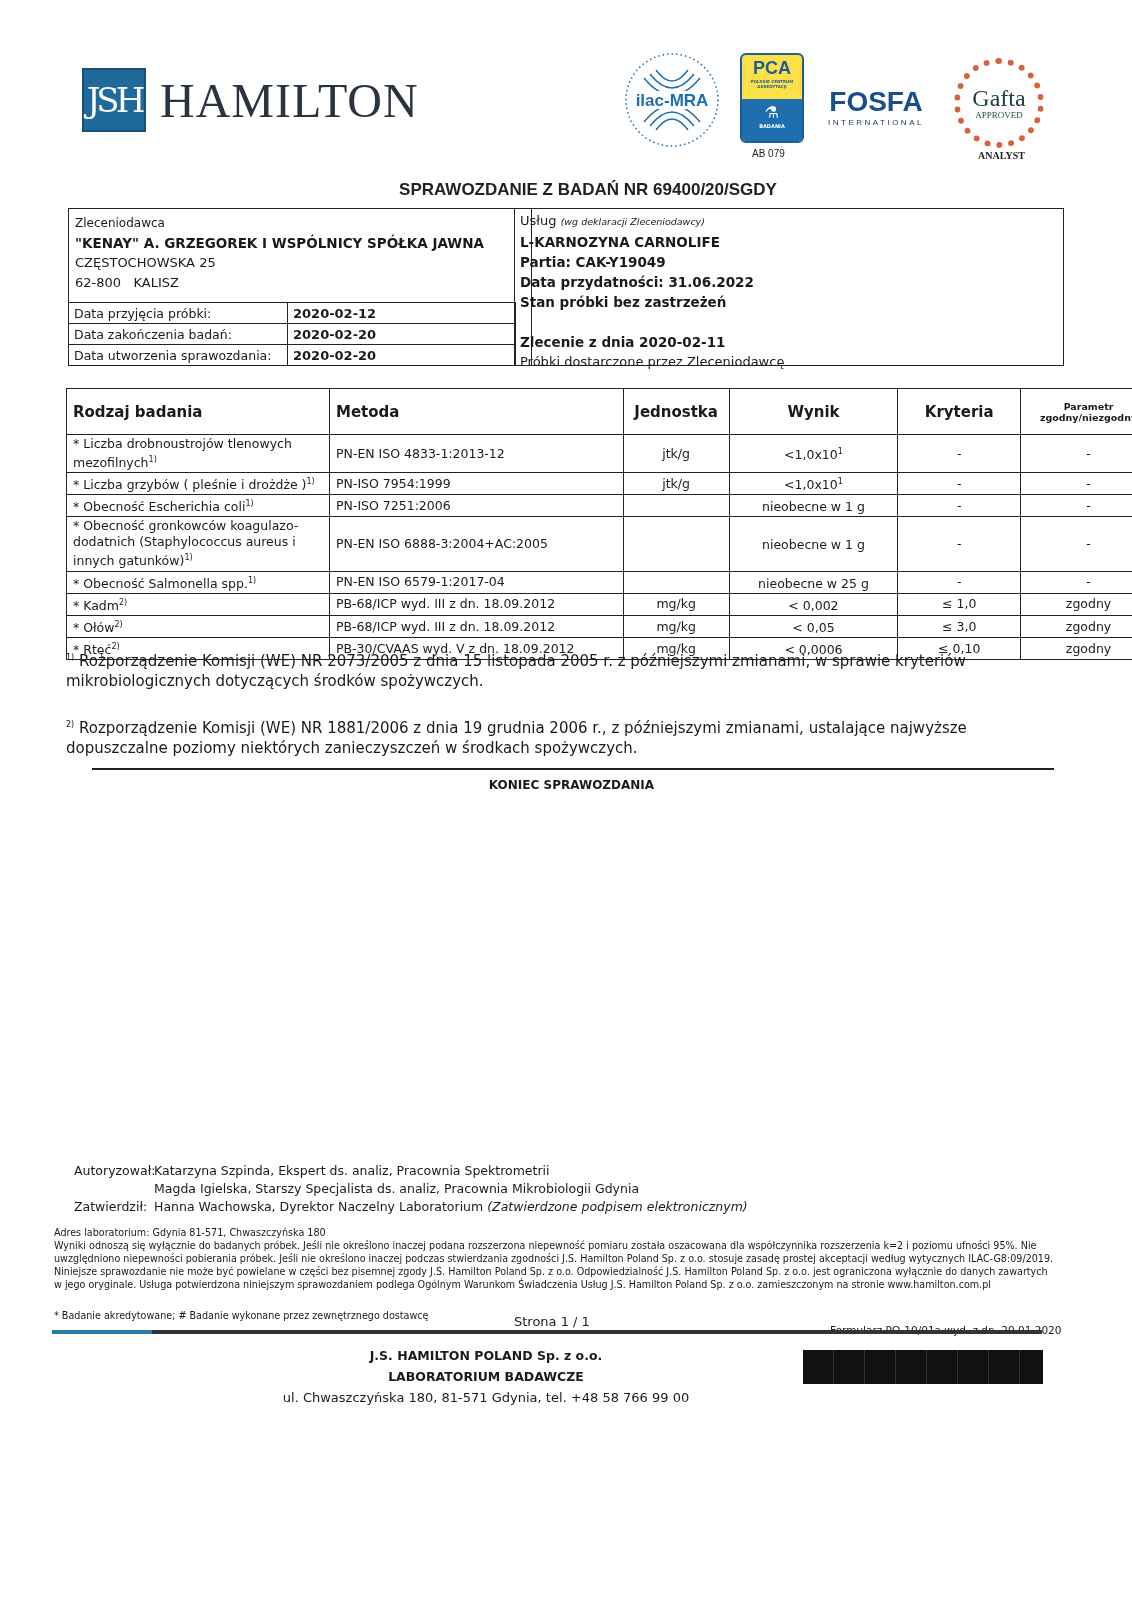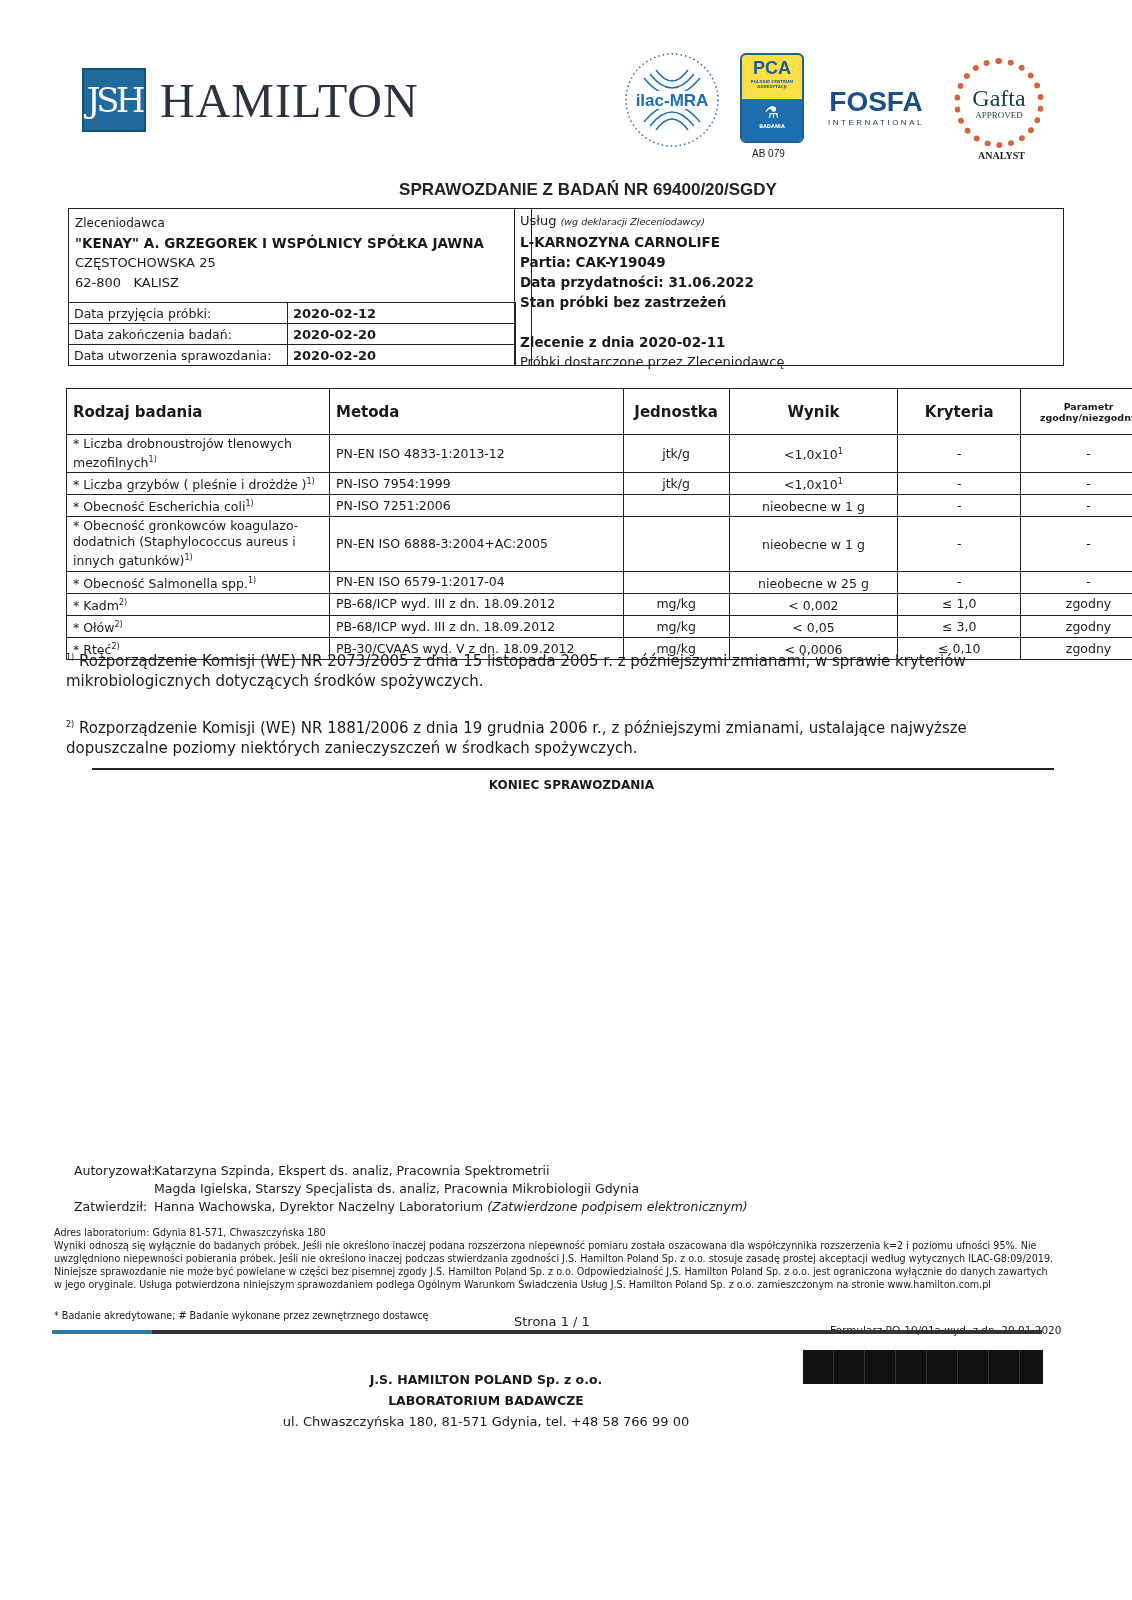--- a/index.html
+++ b/index.html
@@ -60,21 +60,21 @@
 
   
   .auth { left: 58px; top: 1162px; font-size: 12.5px; line-height: 18px; margin-left: 16px; }
   .auth .row { display: flex; }
   .auth .lbl { width: 80px; }
   .fine { left: 54px; top: 1226px; width: 1000px; font-size: 9.6px; line-height: 13px; }
   .accr-note { left: 54px; top: 1310px; font-size: 9.6px; }
   .page-num { left: 514px; top: 1314px; font-size: 13px; }
   .form-id { left: 830px; top: 1324px; font-size: 10.5px; }
   .rule-bottom { left: 52px; top: 1330px; width: 990px; height: 4px; background: linear-gradient(90deg, #2c7aa8 0 100px, #333 100px); }
-  .company { left: 0; width: 972px; top: 1345px; text-align: center; font-size: 12.5px; line-height: 21px; margin-top: 24px; }
+  .company { left: 0; width: 972px; top: 1345px; text-align: center; font-size: 12.5px; line-height: 21px; }
   .company .b2 { font-weight: bold; }
   .company .addr { font-size: 13px; }
   .redact { left: 803px; top: 1350px; width: 240px; height: 34px; background: #111;
     background-image: repeating-linear-gradient(90deg, #111 0 30px, #333 30px 31px); }
 </style>
 </head>
 <body>
 
 <div class="abs hamilton-logo">
   <div class="jsh-box">JSH</div>

